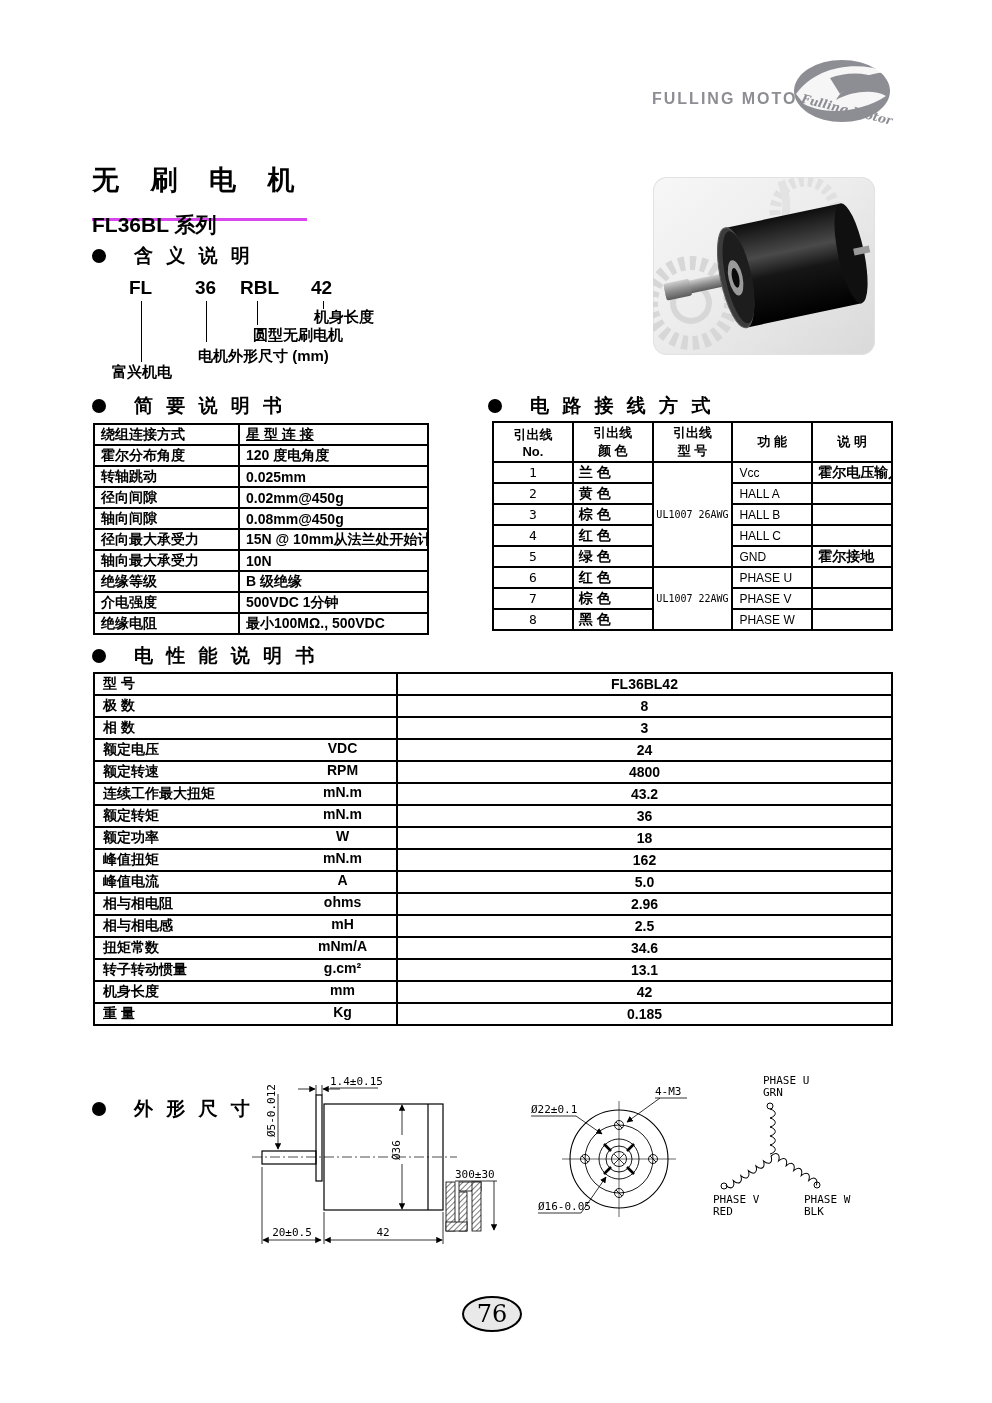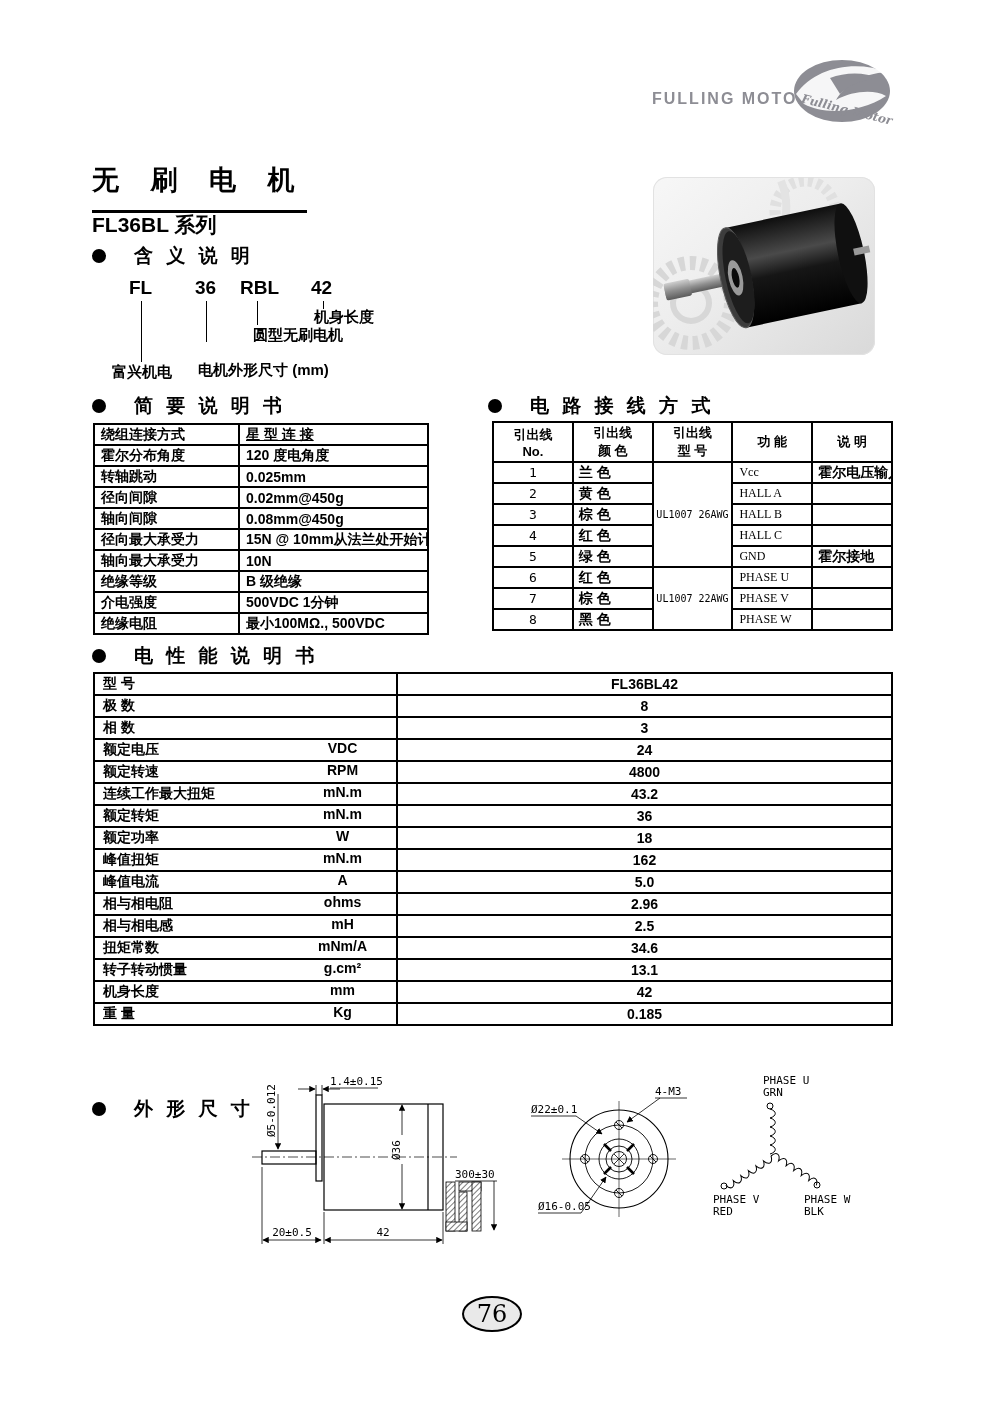--- a/index.html
+++ b/index.html
@@ -6,21 +6,21 @@
   .page{position:relative;width:992px;height:1403px;background:#fff;overflow:hidden;
         font-family:"Liberation Sans","DejaVu Sans",sans-serif;color:#000;}
   .abs{position:absolute;}
   
   .brand{left:652px;top:90px;font-size:16px;font-weight:bold;letter-spacing:2px;color:#8d8d94;}
   .brand-script{left:800px;top:106px;width:120px;transform:rotate(14deg);
       font-family:"DejaVu Serif","Liberation Serif",serif;font-style:italic;font-weight:bold;
       font-size:12px;color:#8d8d94;}
   
   .title-main{left:92px;top:162px;font-size:27px;font-weight:bold;letter-spacing:12px;
-      border-bottom:3px solid #000000;padding-bottom:12px;}
+      border-bottom:3px solid #d946ef;padding-bottom:20px;}
   .title-series{left:92px;top:211px;font-size:21px;font-weight:bold;}
   .sec{display:flex;align-items:center;gap:28px;font-size:19px;font-weight:bold;letter-spacing:4px;}
   .bullet{width:14px;height:14px;background:#000;border-radius:50%;flex:none;}
   
   .mpart{font-size:19px;font-weight:bold;}
   .mline{width:1px;background:#000;}
   .mlabel{font-size:15px;font-weight:bold;}
   
   .photo{left:653px;top:177px;width:222px;height:178px;border-radius:14px;
       background:linear-gradient(140deg,#f7f7f7 0%,#ededed 45%,#d9d9d9 100%);
@@ -33,21 +33,21 @@
   .brief .bl{width:137px;}
   .u{text-decoration:underline;}
   .wiring{left:492px;top:421px;width:401px;}
   .wiring th{height:17px;font-size:13px;font-weight:bold;padding:1px 0;text-align:center;}
   .wiring td{height:19px;}
   .wiring .wno{width:46px;text-align:center;padding:0;
       font-family:"DejaVu Sans Mono","Liberation Mono",monospace;font-size:13px;}
   .wiring .wcol{width:56px;font-weight:bold;font-size:14px;padding-left:5px;}
   .wiring .wgauge{width:62px;text-align:center;padding:0;
       font-family:"DejaVu Sans Mono","Liberation Mono",monospace;font-size:10px;}
-  .wiring .wfunc{width:66px;font-family:Liberation Serif, serif;
+  .wiring .wfunc{width:66px;font-family:Liberation Sans, sans-serif;
       font-size:12px;}
   .wiring .wdesc{width:169px;font-weight:bold;font-size:14px;padding-left:5px;}
   .elect{left:93px;top:672px;width:800px;font-size:14px;font-weight:bold;}
   .elect td{height:20px;}
   .elect .el{width:293px;position:relative;padding-left:8px;}
   .elect .eu{position:absolute;left:200px;top:0;width:95px;text-align:center;}
   .elect .ev{text-align:center;padding:0;}
   
   .dim-svg text{font-family:"DejaVu Sans Mono","Liberation Mono",monospace;font-size:11px;fill:#000;}
   
@@ -78,21 +78,21 @@
   <div class="abs mpart" style="left:129px;top:277px;">FL</div>
   <div class="abs mpart" style="left:195px;top:277px;">36</div>
   <div class="abs mpart" style="left:240px;top:277px;">RBL</div>
   <div class="abs mpart" style="left:311px;top:277px;">42</div>
   <div class="abs mline" style="left:141px;top:301px;height:61px;"></div>
   <div class="abs mline" style="left:206px;top:301px;height:41px;"></div>
   <div class="abs mline" style="left:257px;top:301px;height:24px;"></div>
   <div class="abs mline" style="left:323px;top:301px;height:8px;"></div>
   <div class="abs mlabel" style="left:314px;top:308px;">机身长度</div>
   <div class="abs mlabel" style="left:253px;top:326px;">圆型无刷电机</div>
-  <div class="abs mlabel" style="left:198px;top:361px;">电机外形尺寸 (mm)</div>
+  <div class="abs mlabel" style="left:198px;top:347px;">电机外形尺寸 (mm)</div>
   <div class="abs mlabel" style="left:112px;top:363px;">富兴机电</div>
 
   <div class="abs photo">
     <svg width="222" height="178" viewBox="0 0 222 178">
       <circle cx="38" cy="126" r="40" fill="none" stroke="#d7d7d7" stroke-width="14" stroke-dasharray="6 5"></circle>
       <circle cx="38" cy="126" r="18" fill="none" stroke="#d7d7d7" stroke-width="6"></circle>
       <circle cx="152" cy="34" r="30" fill="none" stroke="#e0e0e0" stroke-width="11" stroke-dasharray="5 4"></circle>
       <path d="M128,4 C150,56 96,84 116,140" fill="none" stroke="#e3e3e3" stroke-width="8"></path>
       <defs>
         <linearGradient id="bodyGrad" x1="0" y1="0" x2="0" y2="1">

